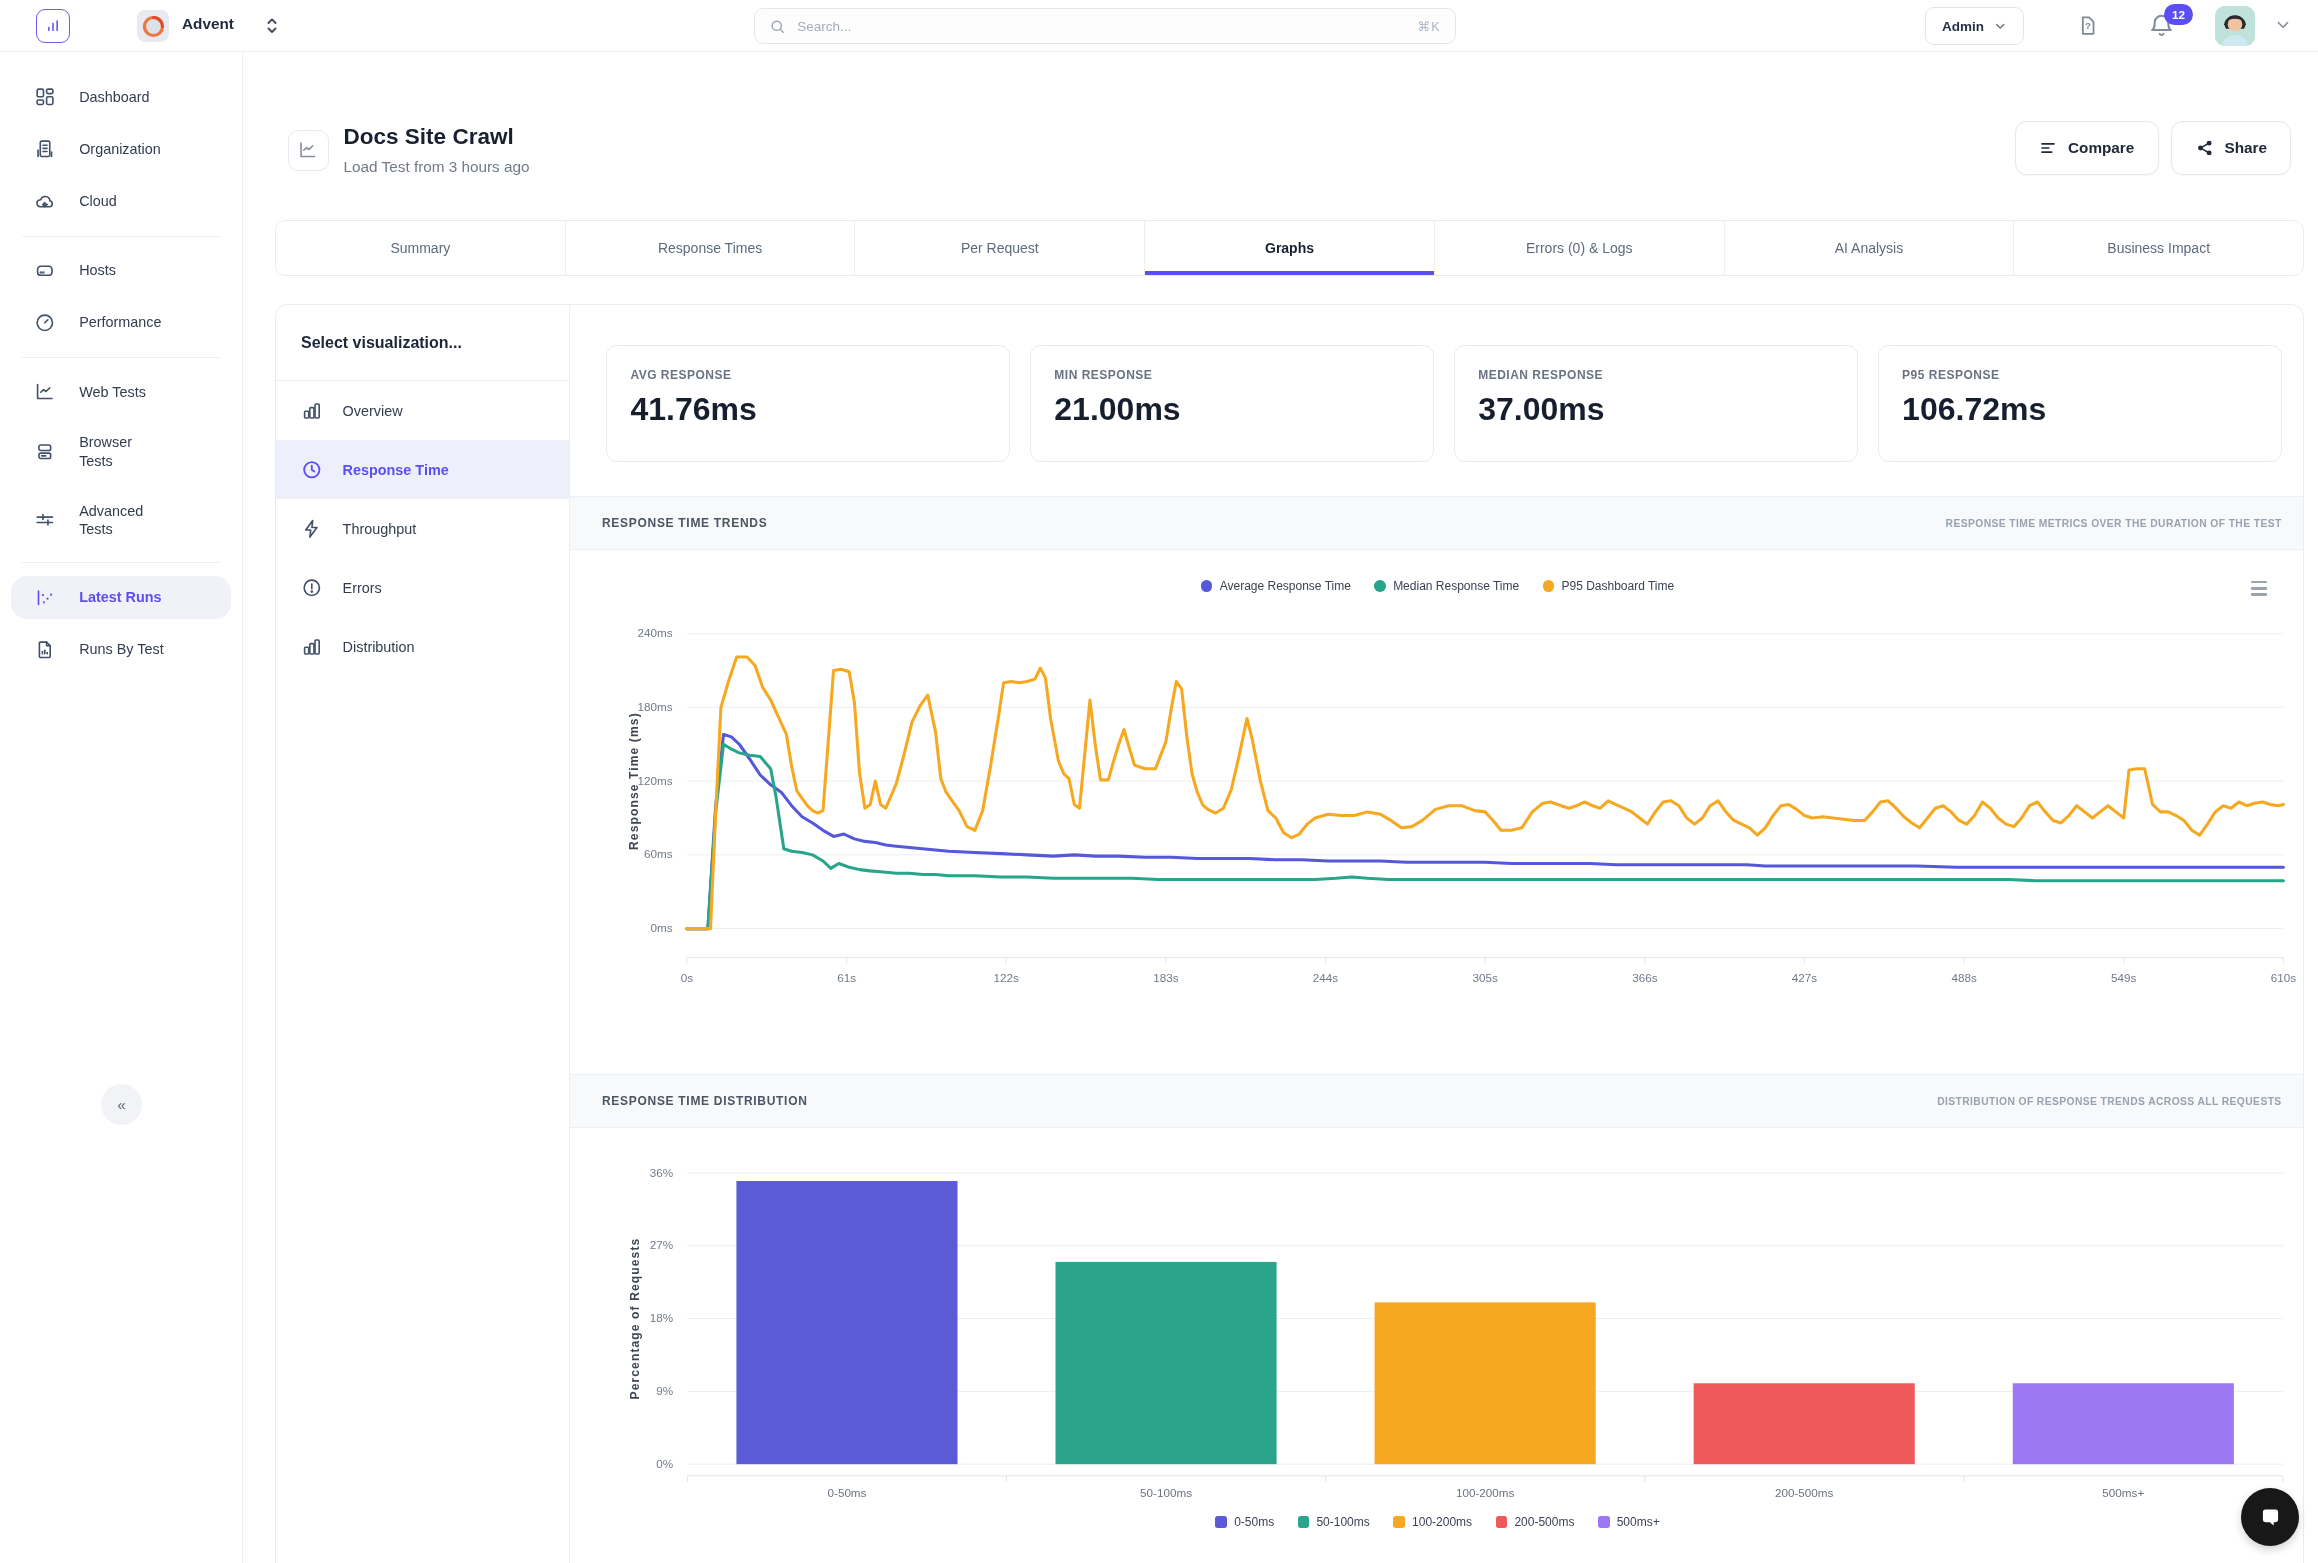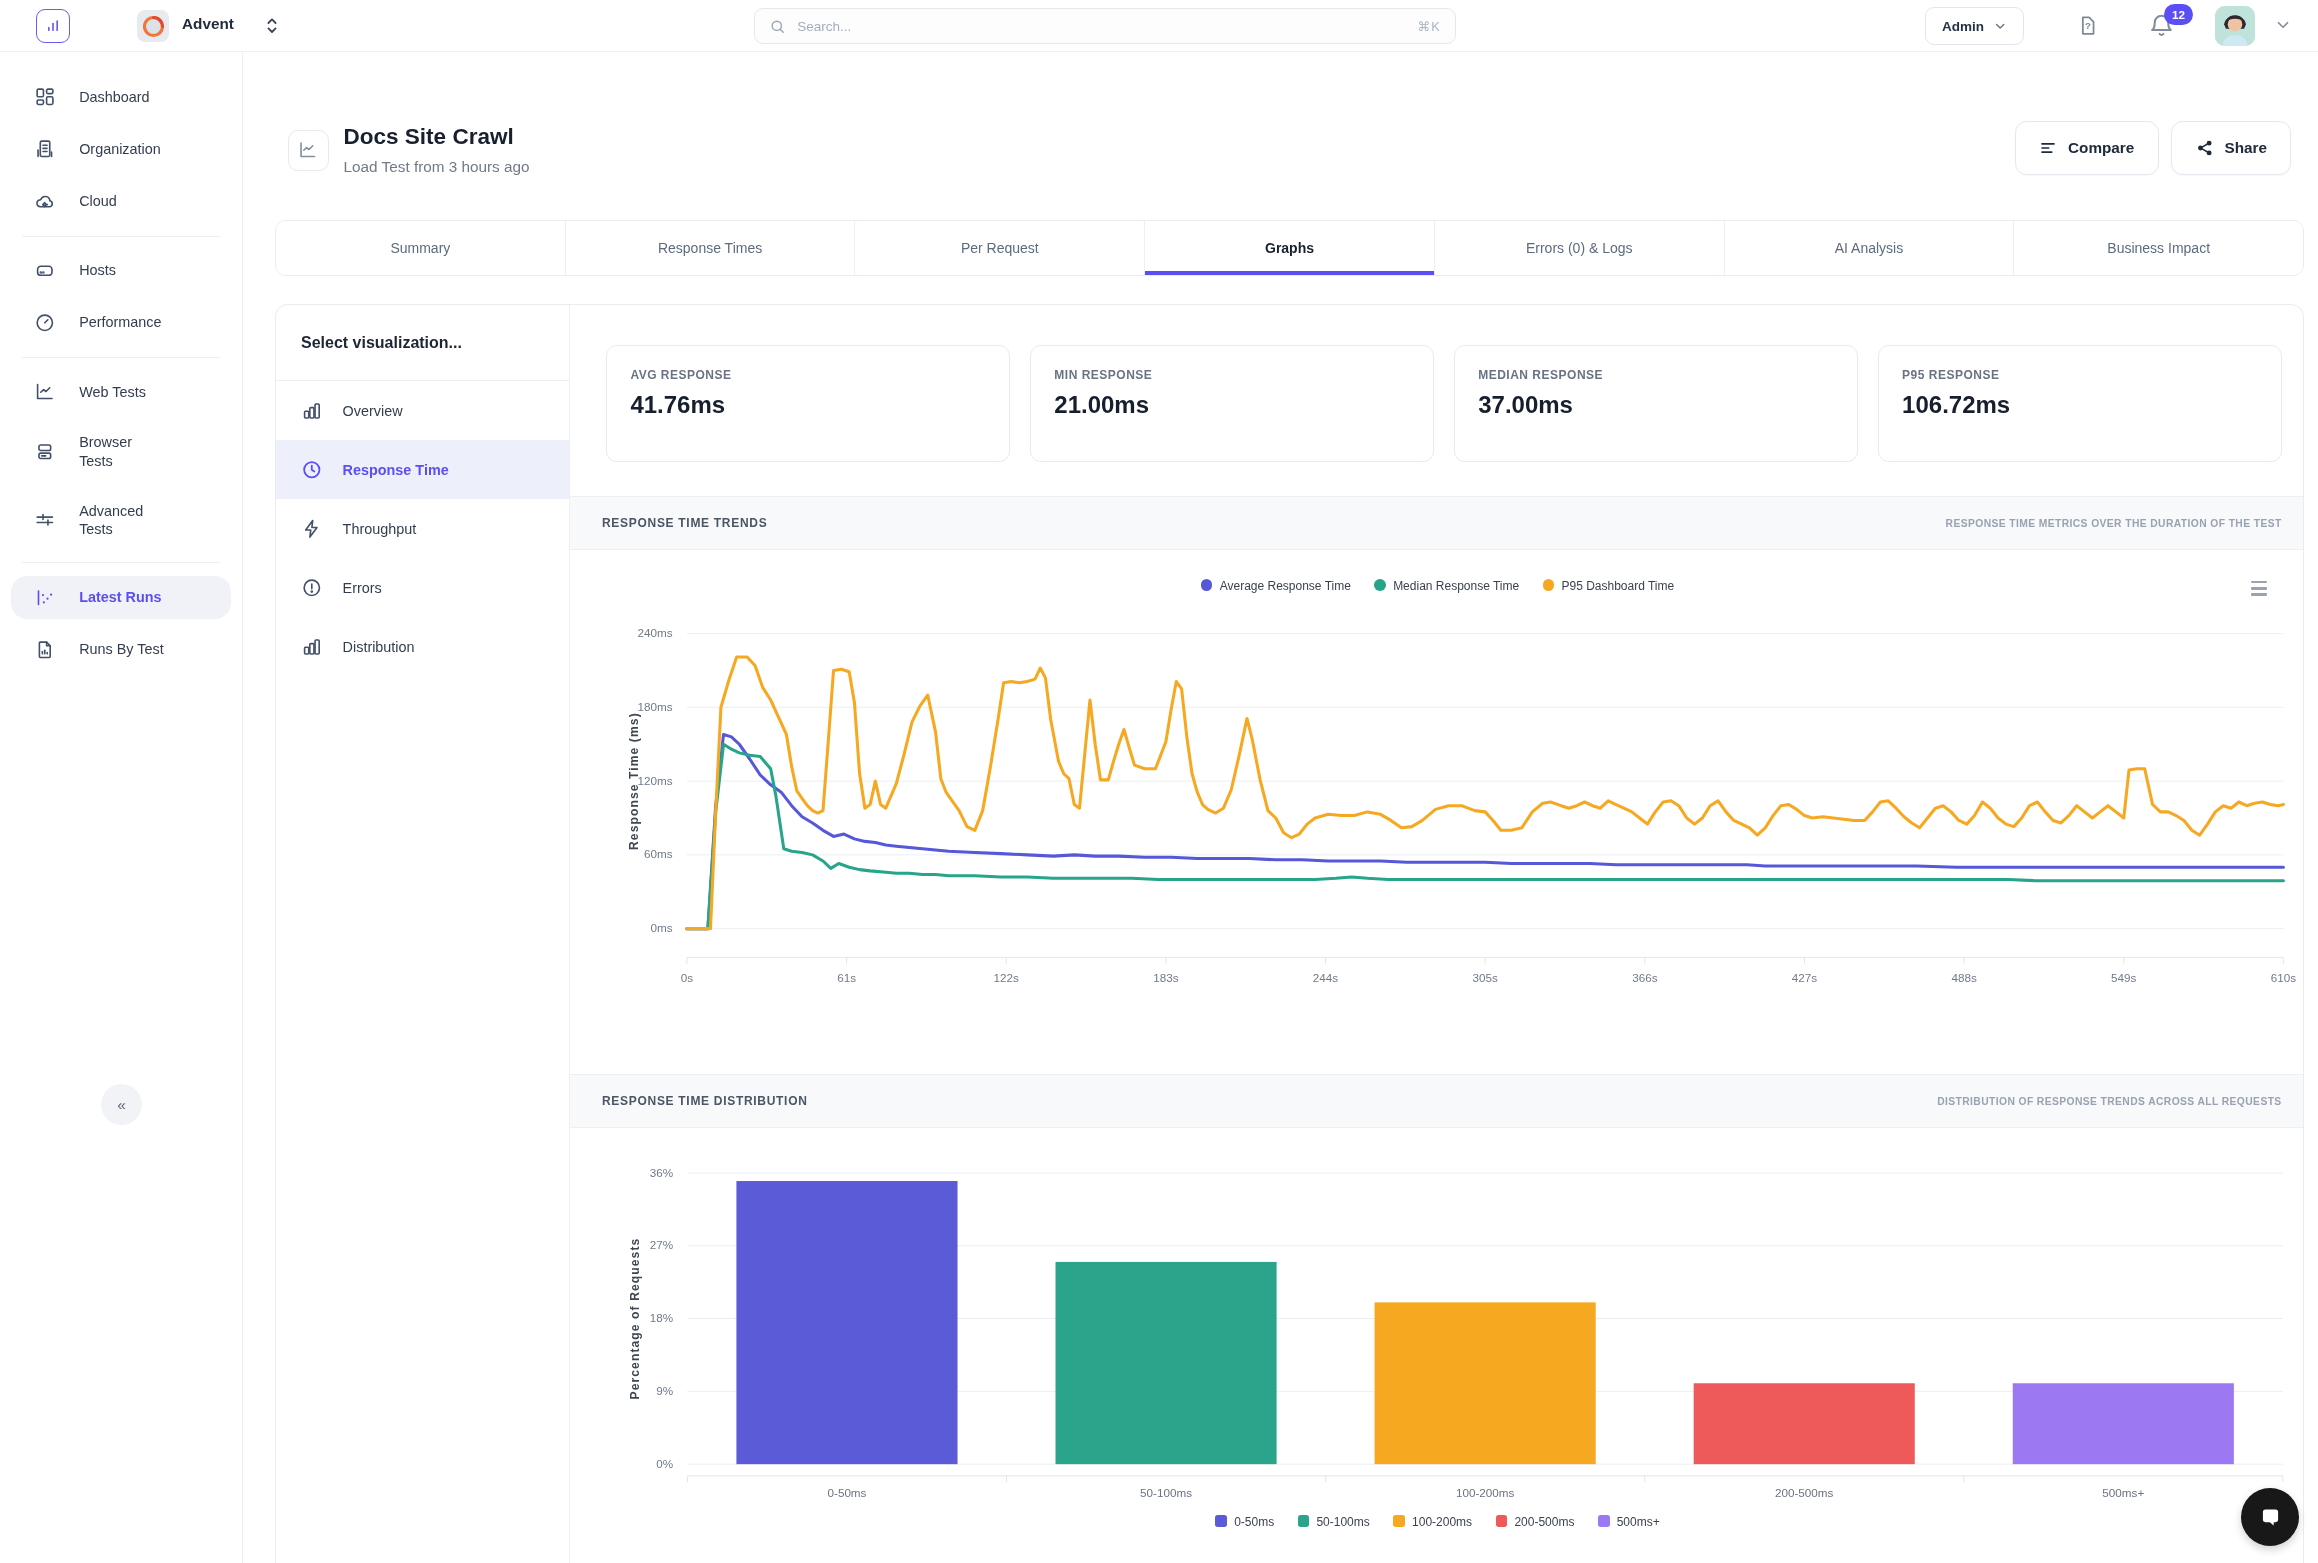--- a/index.html
+++ b/index.html
@@ -57,32 +57,32 @@
   .viz-head{height:76px;display:flex;align-items:center;padding:0 25px;font-size:16px;font-weight:700;color:#1d2636;border-bottom:0.9px solid #edf0f3;}
   .viz-item{height:59px;display:flex;align-items:center;gap:20px;padding:0 25px;font-size:14.4px;color:#323d4f;cursor:pointer;}
   .viz-item .ic{flex:0 0 21.6px;color:#42506a;display:flex;}
   .viz-item.active{background:#edf0fb;color:var(--accent);font-weight:600;}
   .viz-item.active .ic{color:var(--accent);}
 
   .content{position:absolute;left:294px;top:0;width:1735px;height:100%;}
   .cards{position:absolute;left:36px;top:40px;right:23.4px;height:117px;display:flex;gap:20px;}
   .card{flex:1;border:0.9px solid #e7eaee;border-radius:10.8px;background:#fff;padding:21.6px 23.4px;}
   .card .lbl{font-size:12px;font-weight:600;color:#6a7383;letter-spacing:0.5px;}
-  .card .val{margin-top:9px;font-size:24px;font-weight:700;color:#171f2e;}
+  .card .val{margin-top:9px;font-size:32px;font-weight:700;color:#171f2e;}
 
   .band{position:absolute;left:0;width:100%;height:54px;background:var(--band);border-top:0.9px solid #eceff3;border-bottom:0.9px solid #eceff3;display:flex;align-items:center;justify-content:space-between;padding:0 23.4px 0 32px;}
   .band .t{font-size:12px;font-weight:700;color:#4b5563;letter-spacing:0.7px;}
   .band .s{font-size:10.3px;font-weight:600;color:#99a2b1;letter-spacing:0.4px;}
   #band-trends{top:191px;} #band-dist{top:769px;}
 
   .chartbox{position:absolute;left:0;width:100%;}
   #trends-box{top:245px;height:524px;} #dist-box{top:823px;height:454px;}
   .legend{position:absolute;left:0;right:0;display:flex;justify-content:center;gap:23.4px;align-items:center;}
   #trends-legend{top:29px;} #dist-legend{top:387px;}
-  .lg-item{display:flex;align-items:flex-start;gap:7.2px;font-size:12px;color:#3a4252;}
+  .lg-item{display:flex;align-items:center;gap:7.2px;font-size:12px;color:#3a4252;}
   .dot{width:11.7px;height:11.7px;border-radius:50%;}
   .sq{width:11.7px;height:11.7px;border-radius:2.7px;}
   .chartmenu{position:absolute;right:34px;top:27px;display:flex;flex-direction:column;gap:3.6px;cursor:pointer;padding:3.6px;}
   .chartmenu i{display:block;width:16px;height:2.7px;background:#9aa3b0;border-radius:0.9px;}
   svg text{font-family:"Liberation Sans","DejaVu Sans",sans-serif;}
 
   
   .fab{position:absolute;left:2241px;top:1488px;width:58px;height:58px;border-radius:50%;background:#181818;border:none;display:flex;align-items:center;justify-content:center;cursor:pointer;box-shadow:0 3.6px 9px rgba(0,0,0,.18);}
 </style>
 </head>

